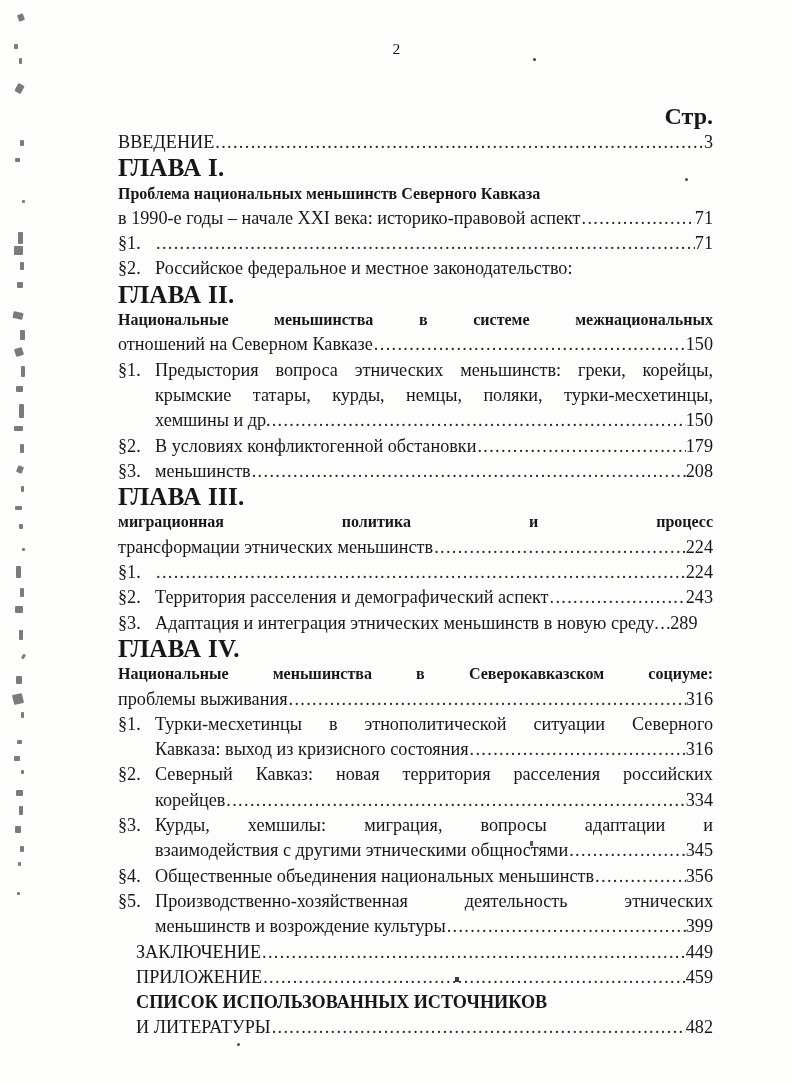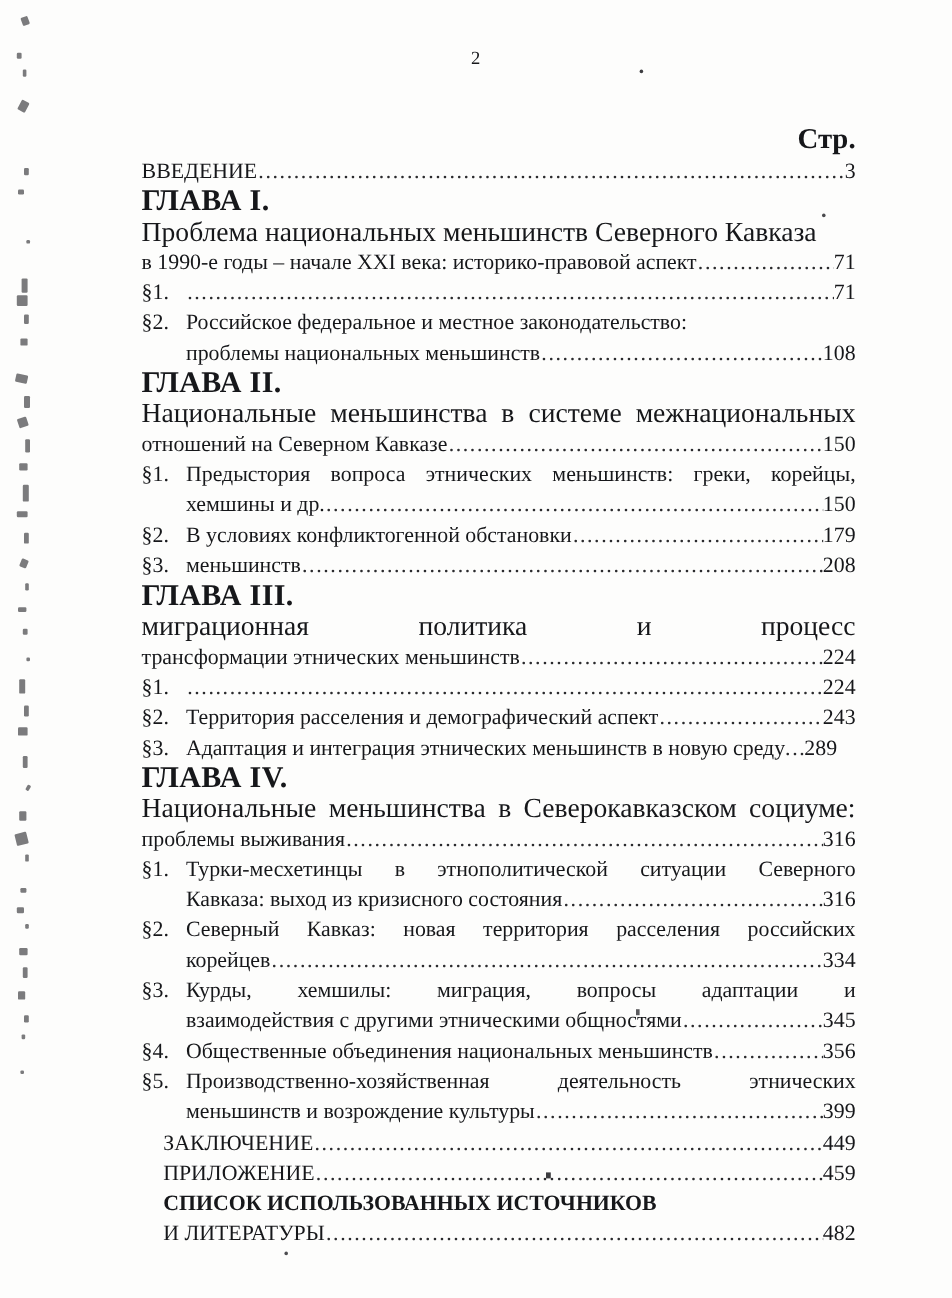--- a/index.html
+++ b/index.html
@@ -128,22 +128,22 @@
   
   .chapter-label {
     font-weight: bold;
     font-size: 25px;
     line-height: 25.3px;
     letter-spacing: .3px;
   }
 
   
   .chapter-title {
-    font-weight: normal;
-    font-size: 23px;
+    font-weight: bold;
+    font-size: 16px;
     line-height: 25.3px;
   }
   .justify {
     display: flex;
     justify-content: space-between;
     width: 100%;
   }
   .justify > span { white-space: nowrap; }
 
   
@@ -253,25 +253,20 @@
           <span class="dots"></span>
           <span class="pg">71</span>
         </span>
       </span>
     </div>
 
     <div class="sec">
       <span class="marker">§2.</span>
       <span class="body">
         <span class="row" style="display:block">Российское федеральное и местное законодательство:</span>
-        <span class="leader-line">
-          <span class="txt">проблемы национальных меньшинств</span>
-          <span class="dots"></span>
-          <span class="pg">108</span>
-        </span>
       </span>
     </div>
 
     <div class="chapter-label">ГЛАВА II.</div>
     <div class="chapter-title justify">
       <span>Национальные</span>
       <span>меньшинства</span>
       <span>в</span>
       <span>системе</span>
       <span>межнациональных</span>
@@ -285,20 +280,28 @@
     <div class="sec">
       <span class="marker">§1.</span>
       <span class="body">
         <span class="jline">
           <span>Предыстория</span>
           <span>вопроса</span>
           <span>этнических</span>
           <span>меньшинств:</span>
           <span>греки,</span>
           <span>корейцы,</span>
+        </span>
+        <span class="jline">
+          <span>крымские</span>
+          <span>татары,</span>
+          <span>курды,</span>
+          <span>немцы,</span>
+          <span>поляки,</span>
+          <span>турки-месхетинцы,</span>
         </span>
         <span class="leader-line">
           <span class="txt">хемшины и др.</span>
           <span class="dots"></span>
           <span class="pg">150</span>
         </span>
       </span>
     </div>
 
     <div class="sec">

